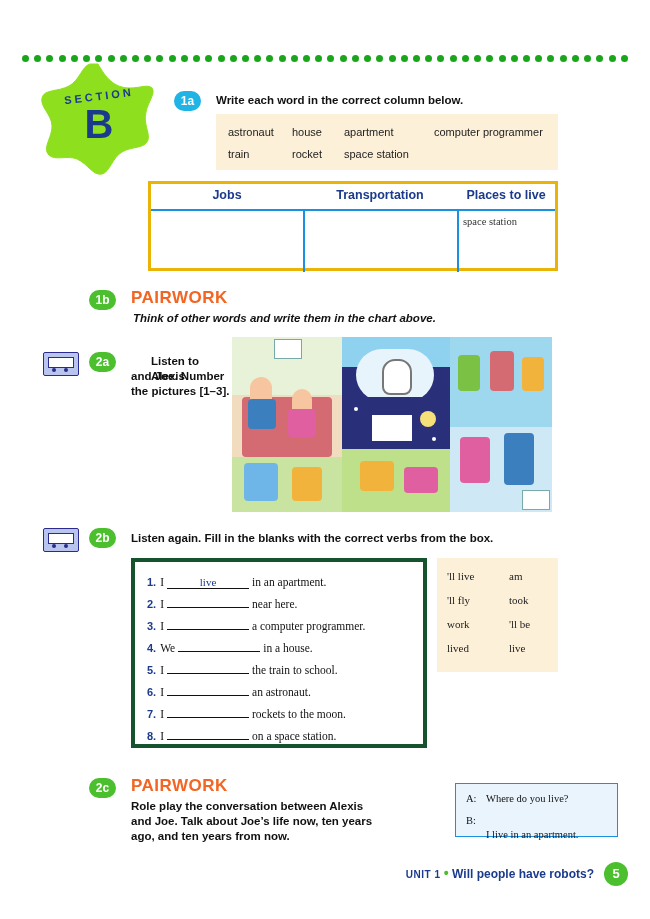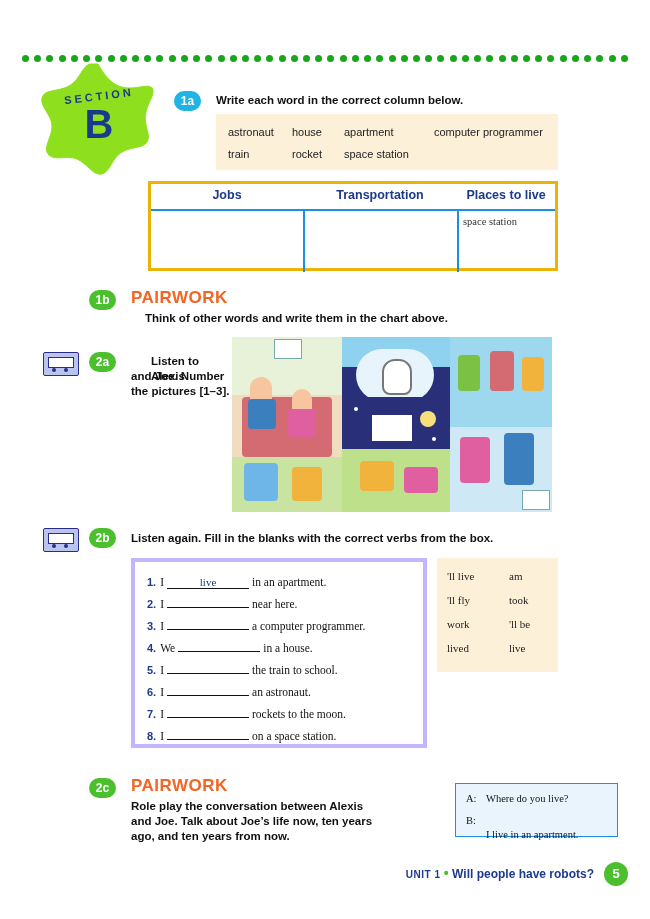--- a/index.html
+++ b/index.html
@@ -197,21 +197,21 @@
   }
   .pic-panel { position: absolute; top: 0; height: 100%; }
 
   
   .blank-box {
     position: absolute;
     left: 131px;
     top: 558px;
     width: 296px;
     height: 190px;
-    border: 4px solid #c4b5fd;
+    border: 4px solid #14532d;
     box-sizing: border-box;
     background: #ffffff;
   }
   .blank-row {
     position: absolute;
     left: 12px;
     font-size: 11.5px;
     color: #111;
     font-family: "Liberation Serif", serif;
     white-space: nowrap;
@@ -394,21 +394,21 @@
       <div class="hdr-cell" style="left:152px; width:154px;">Transportation</div>
       <div class="hdr-cell" style="left:306px; width:98px;">Places to live</div>
     </div>
     <div class="vline" style="left:152px;"></div>
     <div class="vline" style="left:306px;"></div>
     <div class="cell-text" style="left:312px; top:32px;">space station</div>
   </div>
 
   <div class="badge green" style="left:89px; top:290px;">1b</div>
   <div class="pairwork" style="left:131px; top:288px;">PAIRWORK</div>
-  <div class="bold-text" style="left:145px; top:311px; width:420px;">Think of other words and write them in the chart above.</div>
+  <div class="bold-text" style="left:133px; top:311px; width:420px;font-style:italic;">Think of other words and write them in the chart above.</div>
 
   <div class="cassette" style="left:43px; top:352px;">
     <div class="inner"></div>
     <div class="reel" style="left:8px;"></div>
     <div class="reel" style="left:20px;"></div>
   </div>
   <div class="badge green" style="left:89px; top:352px;">2a</div>
   <div class="bold-text" style="left:131px; top:354px; width:84px;margin-left:20px;">Listen to Alexis</div>
   <div class="bold-text" style="left:131px; top:369px; width:100px;">and Joe. Number</div>
   <div class="bold-text" style="left:131px; top:384px; width:110px;">the pictures [1–3].</div>

